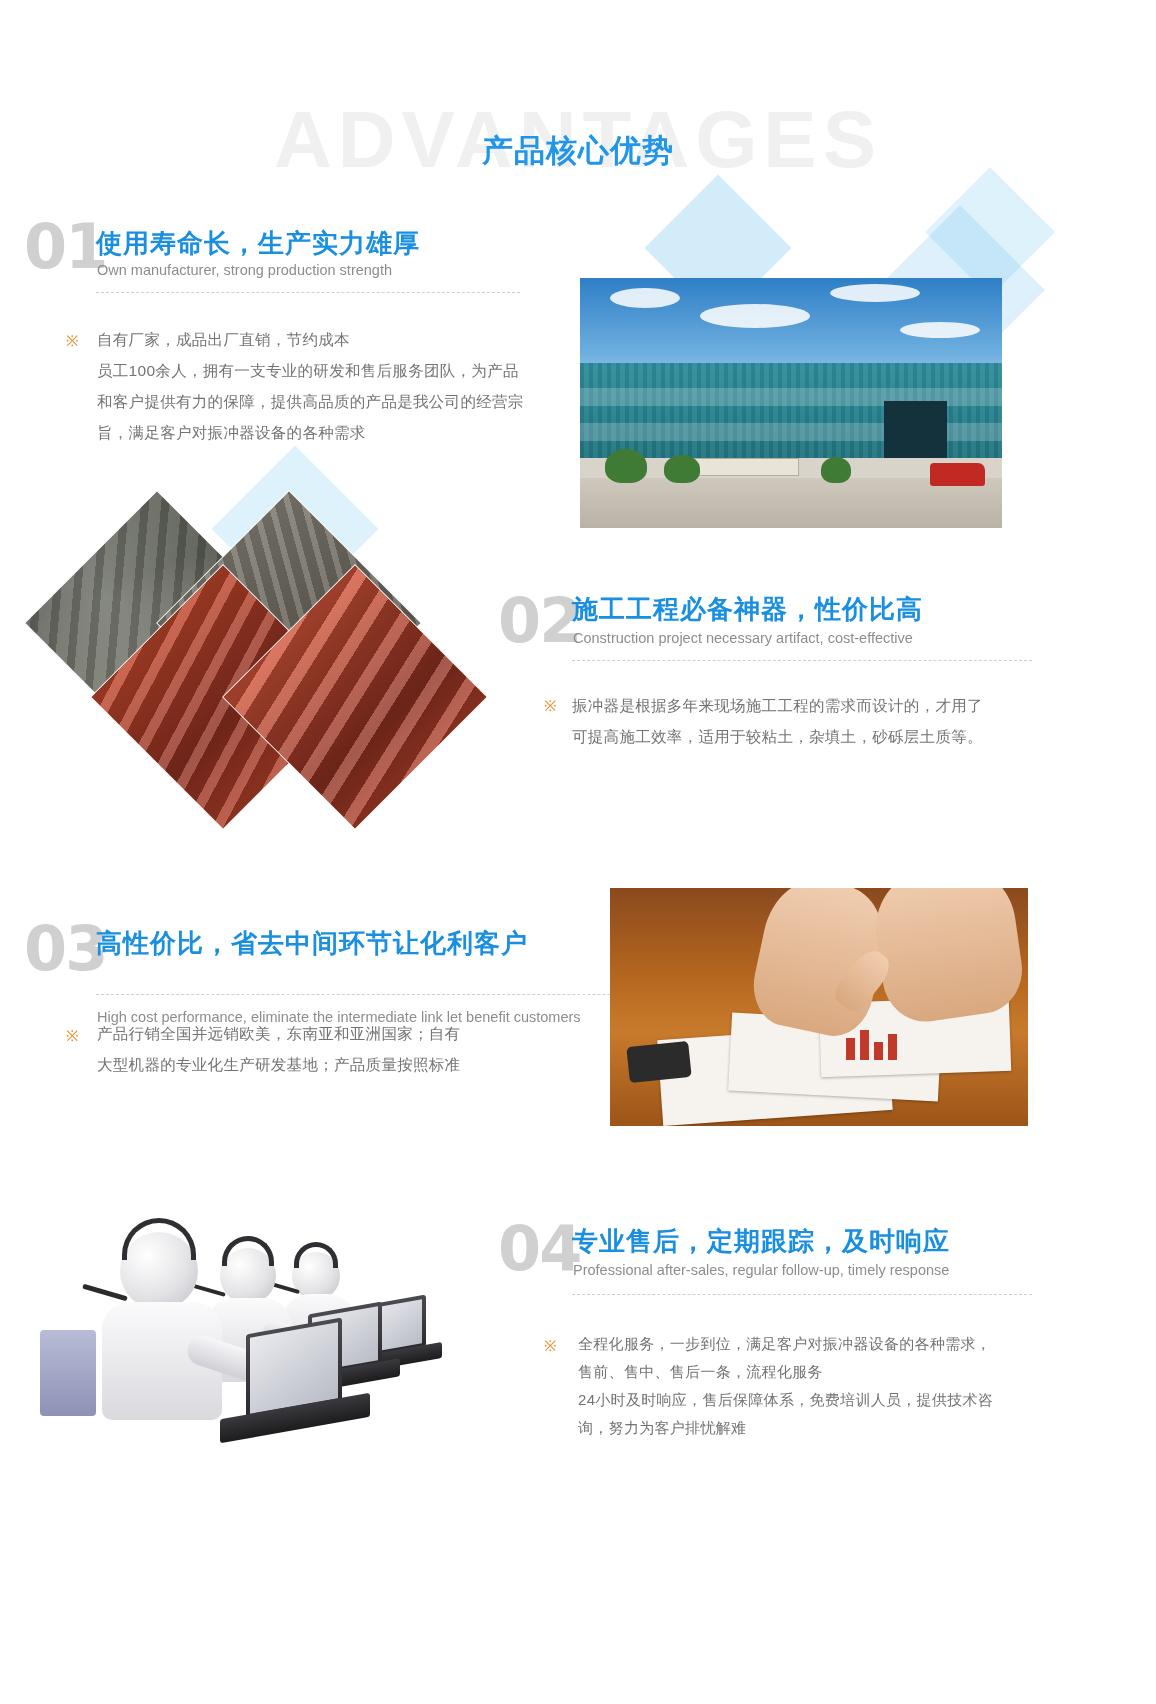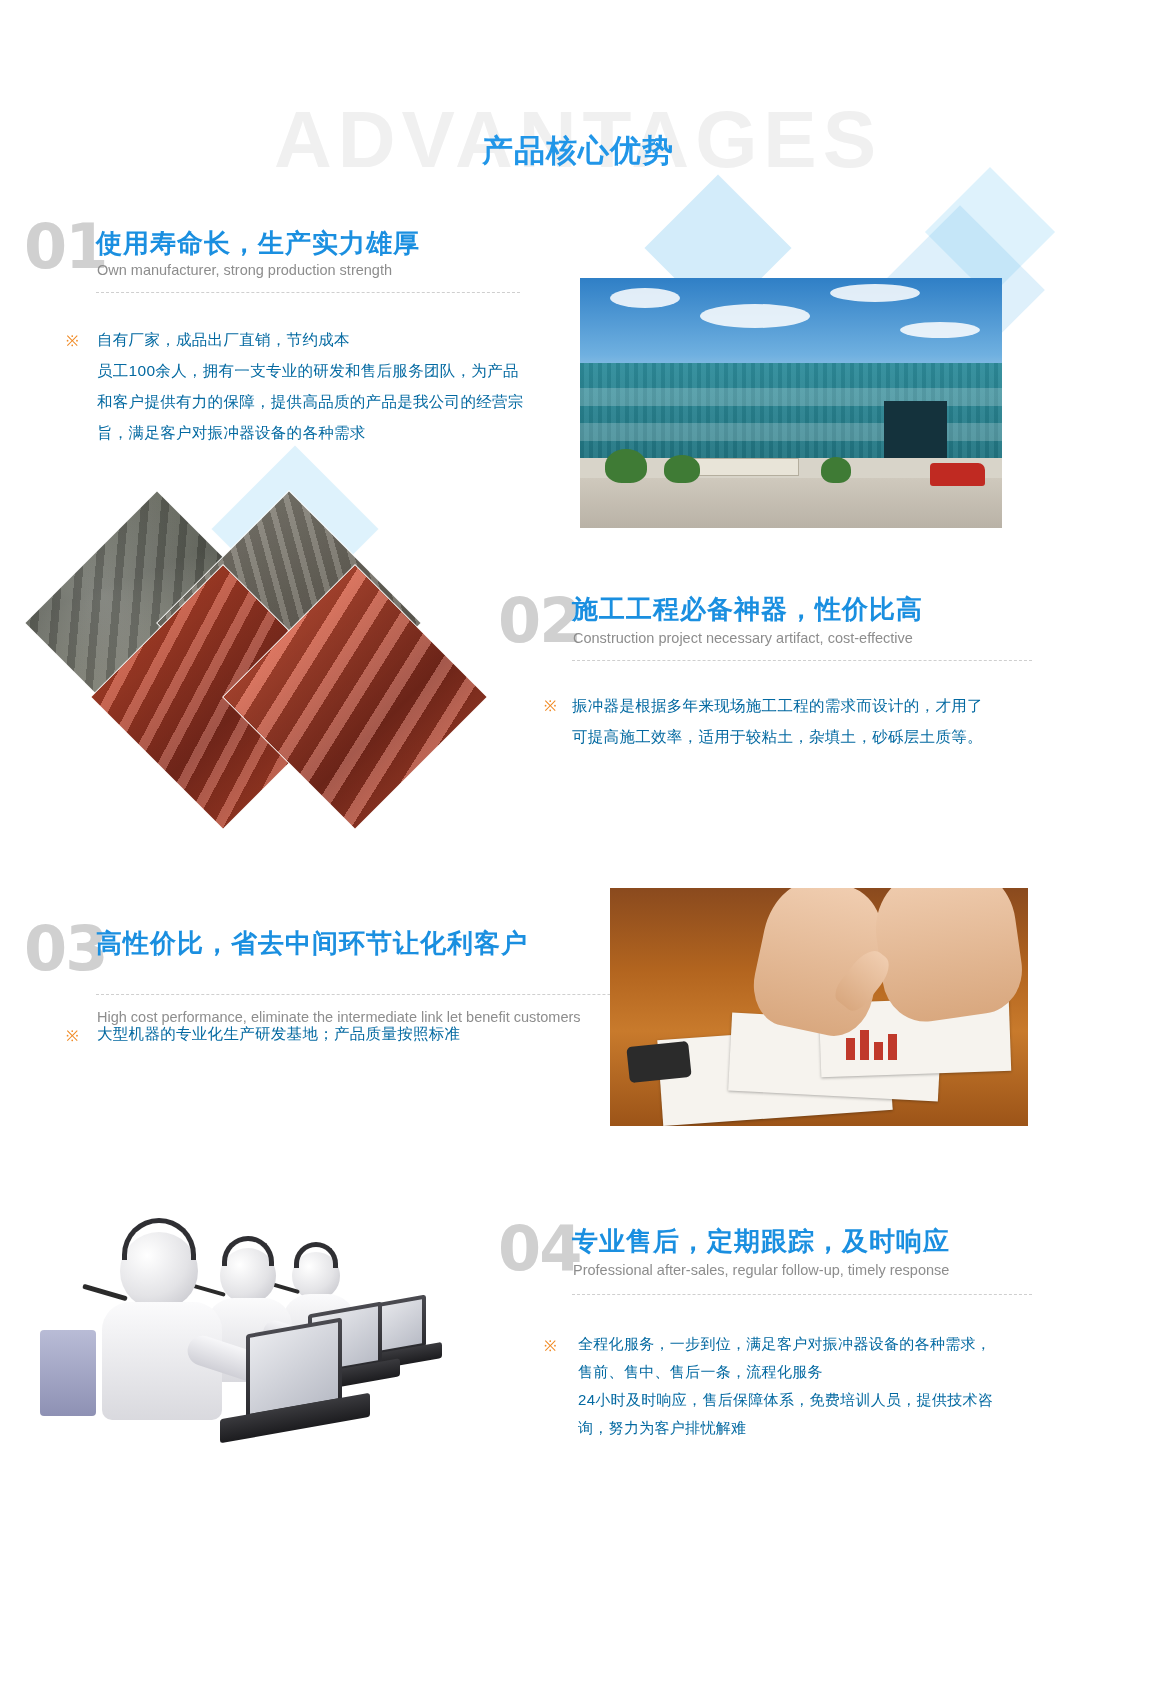--- a/index.html
+++ b/index.html
@@ -91,21 +91,21 @@
   }
   .star {
     position: absolute;
     color: #f08a24;
     font-size: 15px;
     line-height: 15px;
   }
   .body-text {
     position: absolute;
     font-size: 15.5px;
-    color: #0369a1;
+    color: #737373;
     line-height: 31px;
     letter-spacing: 0.3px;
   }
   .body-text.small { font-size: 15px; line-height: 28px; }
 
   
   .photo { position: absolute; overflow: hidden; }
 
   
   .ph1 { top: 278px; left: 580px; width: 422px; height: 250px; }
@@ -333,20 +333,21 @@
   </div>
 
   <div>
     <div class="sec-num" style="top:918px; left:24px;">03</div>
     <div class="sec-title" style="top:926px; left:96px;">高性价比，省去中间环节让化利客户</div>
     <div class="sec-sub" style="top:962px; left:97px;margin-top:47px;">High cost performance, eliminate the intermediate link let benefit customers</div>
     <div class="divider" style="top:994px; left:96px; width:700px;"></div>
 
     <div class="star" style="top:1028px; left:66px;">※</div>
     <div class="body-text" style="top:1018px; left:97px; width:440px;">
+      <div>产品行销全国并远销欧美，东南亚和亚洲国家；自有</div>
       <div>大型机器的专业化生产研发基地；产品质量按照标准</div>
     </div>
 
     <div class="photo ph3">
       <div class="desk"></div>
       <div class="paper" style="bottom:8px;  left:50px;  width:230px; height:86px; transform:rotate(-4deg);"></div>
       <div class="paper" style="bottom:30px; left:120px; width:210px; height:78px; transform:rotate(3deg);"></div>
       <div class="paper" style="bottom:52px; left:210px; width:190px; height:74px; transform:rotate(-2deg);"></div>
       <div class="chartbar" style="bottom:66px; left:236px; width:9px; height:22px;"></div>
       <div class="chartbar" style="bottom:66px; left:250px; width:9px; height:30px;"></div>

